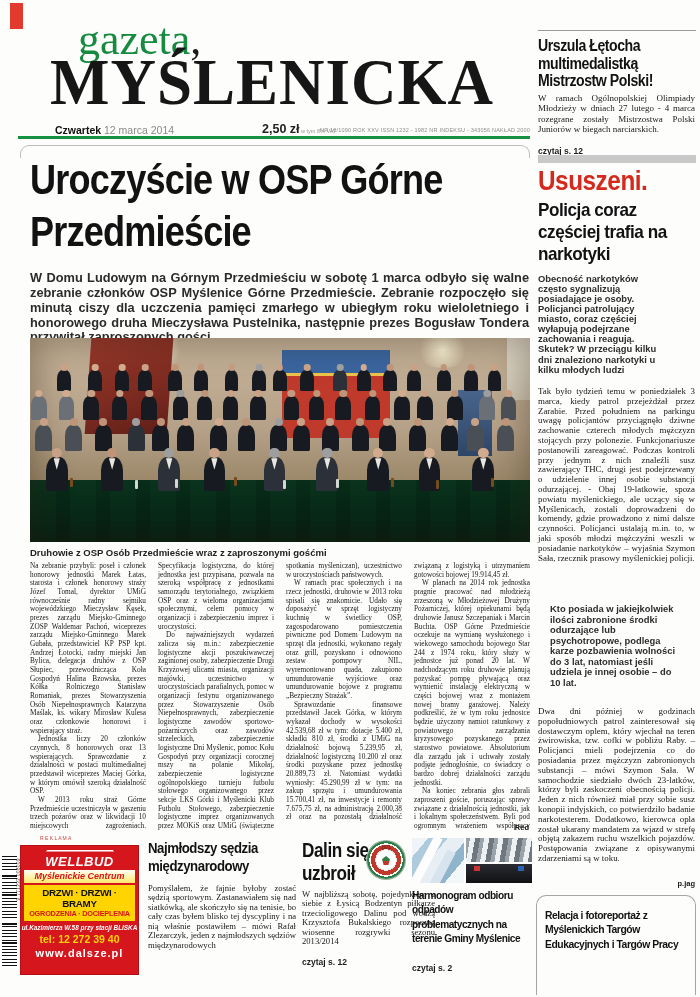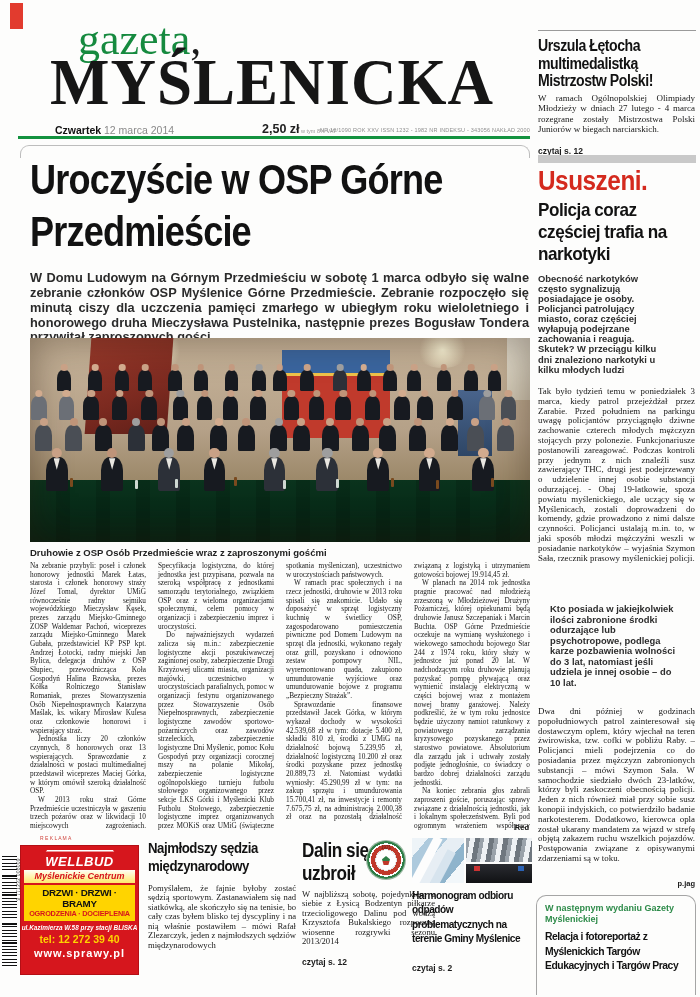--- a/index.html
+++ b/index.html
@@ -420,42 +420,41 @@
 <div id="sb-link1" class="abs link">czytaj s. 12</div>
 <div id="sb-graybar" class="abs"></div>
 <div id="sb-kicker" class="abs cond">Ususzeni.</div>
 <div id="sb-title2" class="abs cond">Policja coraz częściej trafia na narkotyki</div>
 <div id="sb-lead" class="abs sans">Obecność narkotyków często sygnalizują posiadające je osoby. Policjanci patrolujący miasto, coraz częściej wyłapują podejrzane zachowania i reagują. Skutek? W przeciągu kilku dni znaleziono narkotyki u kilku młodych ludzi</div>
 <div id="sb-body-a" class="abs just">Tak było tydzień temu w poniedziałek 3 marca, kiedy patrol przejeżdżał przez Zarabie. Przed południem na parkingu uwagę policjantów przyciągnęło dziwne zachowanie czterech młodych mężczyzn stojących przy polonezie. Funkcjonariusze postanowili zareagować. Podczas kontroli przy jednym z nich znaleźli susz zawierający THC, drugi jest podejrzewany o udzielenie innej osobie substancji odurzającej. - Obaj 19-latkowie, spoza powiatu myślenickiego, ale uczący się w Myślenicach, zostali doprowadzeni do komendy, gdzie prowadzono z nimi dalsze czynności. Policjanci ustalają m.in. to, w jaki sposób młodzi mężczyźni weszli w posiadanie narkotyków – wyjaśnia Szymon Sała, rzecznik prasowy myślenickiej policji.</div>
 <div id="sb-quote" class="abs sans">Kto posiada w jakiejkolwiek ilości zabronione środki odurzające lub psychotropowe, podlega karze pozbawienia wolności do 3 lat, natomiast jeśli udziela je innej osobie – do 10 lat.</div>
 <div id="sb-body-b" class="abs just">Dwa dni później w godzinach popołudniowych patrol zainteresował się dostawczym oplem, który wjechał na teren żwirowiska, tzw. cofki w pobliżu Raby. – Policjanci mieli podejrzenia co do posiadania przez mężczyzn zabronionych substancji – mówi Szymon Sała. W samochodzie siedziało dwóch 23-latków, którzy byli zaskoczeni obecnością policji. Jeden z nich również miał przy sobie susz konopii indyjskich, co potwierdziło badanie narkotesterem. Dodatkowo, kierowca opla został ukarany mandatem za wjazd w strefę objętą zakazem ruchu wszelkich pojazdów. Postępowania związane z opisywanymi zdarzeniami są w toku.</div>
 <div id="sb-sign" class="abs">p.jag</div>
 <div id="next-box" class="abs">
-  <div id="next-label">W następnym wydaniu Gazety Myślenickiej</div>
   <div id="next-title" class="cond">Relacja i fotoreportaż z Myślenickich Targów Edukacyjnych i Targów Pracy</div>
 </div>
 
 <div id="reklama" class="abs">R E K L A M A</div>
 <div id="barcode" class="abs"></div>
 <div id="barcode-num" class="abs">9 771232 008009</div>
 
 <div id="ad" class="abs">
   <div class="roof">
     <div class="roofline"></div>
     <div class="brand">WELLBUD</div>
   </div>
   <div class="strip1">Myślenickie Centrum</div>
   <div class="yellow">
     <div class="l-okna">DRZWI · DRZWI · BRAMY</div>
     <div class="l-ogr">OGRODZENIA · DOCIEPLENIA</div>
   </div>
   <div class="redzone">
     <div class="l-adr">ul.Kazimierza W.58 przy stacji BLISKA</div>
     <div class="l-tel">tel: 12 272 39 40</div>
-    <div class="l-www">www.sprawy.pl</div>
+    <div class="l-www">www.dalsze.pl</div>
   </div>
 </div>
 
 <div id="referee-title" class="abs cond">Najmłodszy sędzia międzynarodowy</div>
 <div id="referee-body" class="abs just">Pomyślałem, że fajnie byłoby zostać sędzią sportowym. Zastanawiałem się nad siatkówką, ale skończyło się na tenisie, bo cały czas byłem blisko tej dyscypliny i na nią właśnie postawiłem – mówi Rafał Zlezarczyk, jeden z najmłodszych sędziów międzynarodowych</div>
 <div id="referee-link" class="abs link">czytaj s. 4</div>
 
 <div id="dalin-title" class="abs cond">Dalin się uzbroił</div>
 <div id="crest" class="abs">
   <span class="yr">1921</span>

